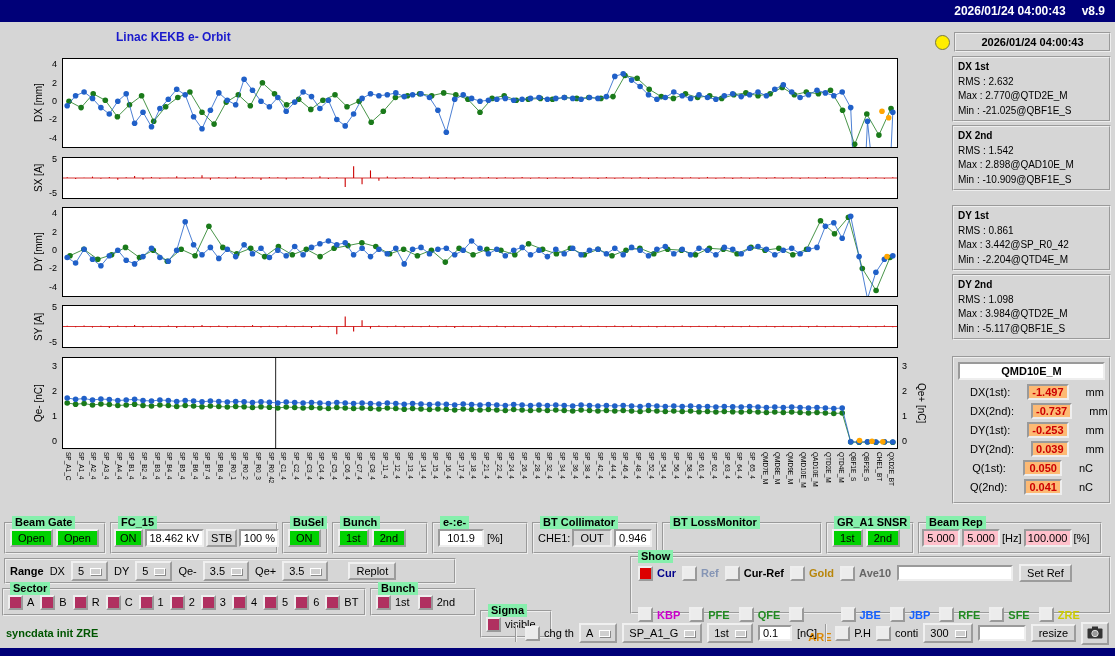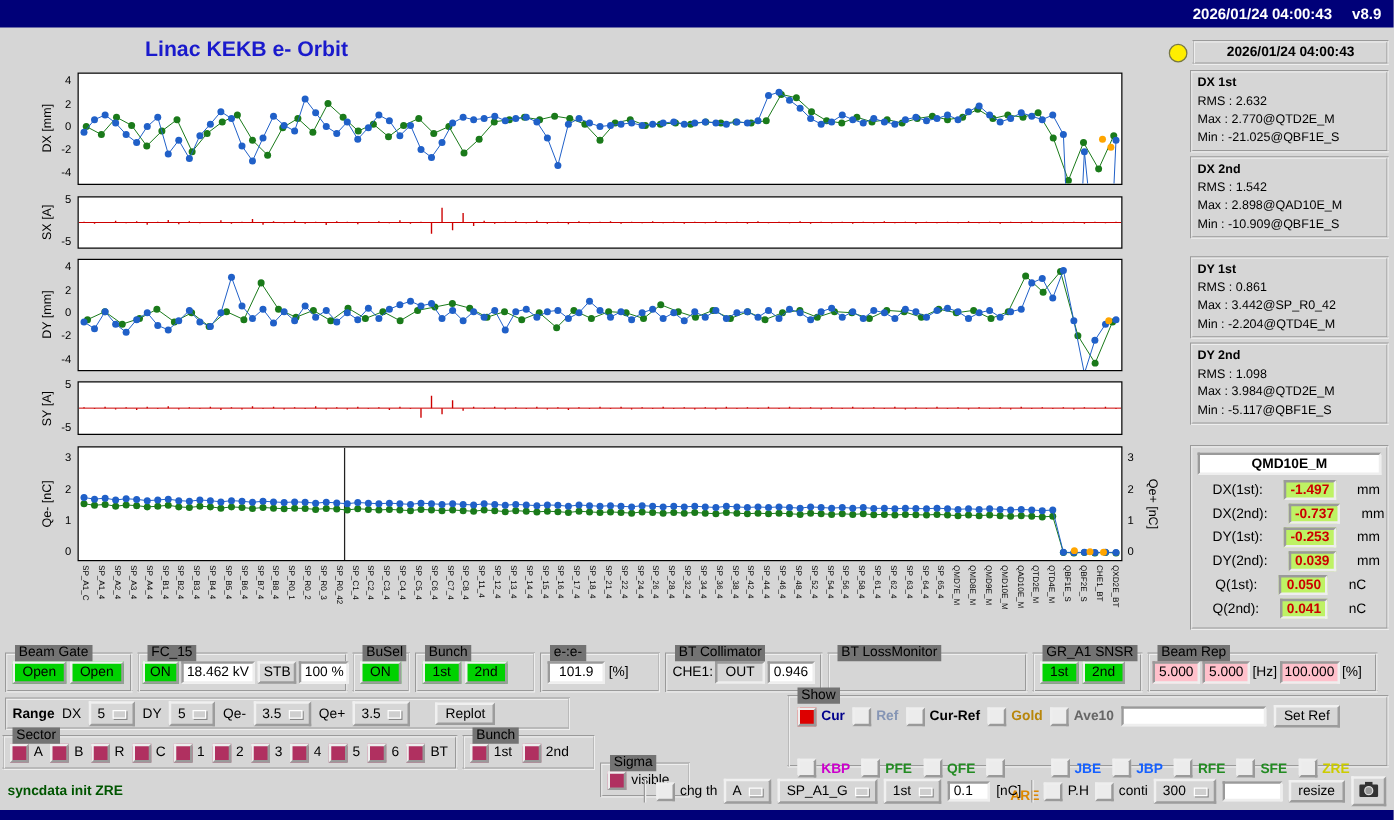--- a/index.html
+++ b/index.html
@@ -2,21 +2,21 @@
 <html><head>
 <meta charset="utf-8">
 <style>
   html,body{margin:0;padding:0;}
   body{width:1115px;height:656px;position:relative;background:#d6d6d6;
        font-family:"Liberation Sans",sans-serif;font-size:11px;color:#000;overflow:hidden;}
   .topbar{position:absolute;left:0;top:0;right:0;height:22px;background:#000078;color:#fff;
           display:flex;justify-content:flex-end;align-items:center;gap:16px;padding-right:10px;
           font-weight:bold;font-size:12px;box-sizing:border-box;}
   .bottombar{position:absolute;left:0;top:648px;right:0;height:8px;background:#000078;}
-  .main-title{position:absolute;left:116px;top:30px;color:#1a1acc;font-size:17px;font-weight:bold;}
+  .main-title{position:absolute;left:116px;top:30px;color:#1a1acc;font-size:12px;font-weight:bold;}
   
   .chartzone{position:absolute;left:0;width:930px;}
   .ylab{position:absolute;left:30px;top:0;bottom:0;width:16px;display:flex;align-items:center;justify-content:center;
         writing-mode:vertical-rl;transform:rotate(180deg);font-size:10px;white-space:nowrap;}
   .ylab-right{position:absolute;left:914px;top:0;bottom:0;width:15px;display:flex;align-items:center;justify-content:center;
         writing-mode:vertical-rl;font-size:10px;white-space:nowrap;}
   .ticks{position:absolute;left:42px;top:0;bottom:0;width:18px;font-size:9px;}
   .ticks span{position:absolute;right:3px;}
   .ticks-right{position:absolute;left:901px;top:0;bottom:0;width:13px;font-size:9px;}
   .ticks-right span{position:absolute;left:1px;}
@@ -27,26 +27,26 @@
   .indicator{position:absolute;left:935px;top:35px;width:13px;height:13px;border-radius:50%;background:#ffee00;border:1px solid #777744;}
   .timebox{position:absolute;left:954px;top:32px;width:157px;height:20px;border:2px groove #eee;
            display:flex;align-items:center;justify-content:center;font-weight:bold;box-sizing:border-box;}
   .statbox{position:absolute;left:952px;width:159px;height:66px;border:2px groove #eee;padding:2px 4px;
            font-size:10px;box-sizing:border-box;line-height:1.45;}
   .statbox .hdr{font-weight:bold;}
   .qmdbox{position:absolute;left:952px;top:356px;width:159px;border:2px groove #eee;padding:4px;box-sizing:border-box;}
   .qmdtitle{background:#fff;border:2px inset #eee;text-align:center;font-weight:bold;padding:1px 0;margin-bottom:4px;}
   .qrow{display:flex;align-items:center;gap:17px;margin:3px 12px;}
   .qlabel{width:52px;text-align:right;}
-  .qval{width:52px;background:#bef264;border:2px inset #eee;color:#cc0000;text-align:right;
+  .qval{width:52px;background:#fdba74;border:2px inset #eee;color:#cc0000;text-align:right;
         padding:0 3px;font-weight:bold;box-sizing:border-box;}
   .qunit{width:20px;}
   
   .lf{position:absolute;border:2px groove #eee;box-sizing:border-box;}
-  .lfl{position:absolute;top:-8px;left:6px;background:#737373;padding:0 3px;font-weight:normal;font-size:11px;line-height:1.2;white-space:nowrap;}
+  .lfl{position:absolute;top:-8px;left:6px;background:#86efac;padding:0 3px;font-weight:bold;font-size:11px;line-height:1.2;white-space:nowrap;}
   .lfc{display:flex;align-items:center;gap:3px;height:100%;padding:3px 4px;box-sizing:border-box;}
   .btn{border:2px outset #f0f0f0;background:#d6d6d6;font-size:11px;padding:1px 6px;font-family:inherit;white-space:nowrap;}
   .btn.green{background:#00d200;}
   .entry{border:2px inset #eee;background:#fff;font-size:11px;padding:1px 3px;box-sizing:border-box;
          display:inline-flex;align-items:center;justify-content:center;white-space:nowrap;font-family:inherit;}
   .entry.pink{background:#ffc0cb;}
   .display{border:2px inset #eee;background:#d6d6d6;padding:1px 6px;display:inline-flex;align-items:center;justify-content:center;}
   input.entry{justify-content:flex-start;}
   .dd{display:inline-flex;align-items:center;gap:6px;border:2px outset #f0f0f0;background:#d6d6d6;padding:2px 5px;white-space:nowrap;}
   .dd .ind{width:9px;height:5px;border:1px solid #fff;background:#cfcfcf;box-shadow:1px 1px 0 #888;}

